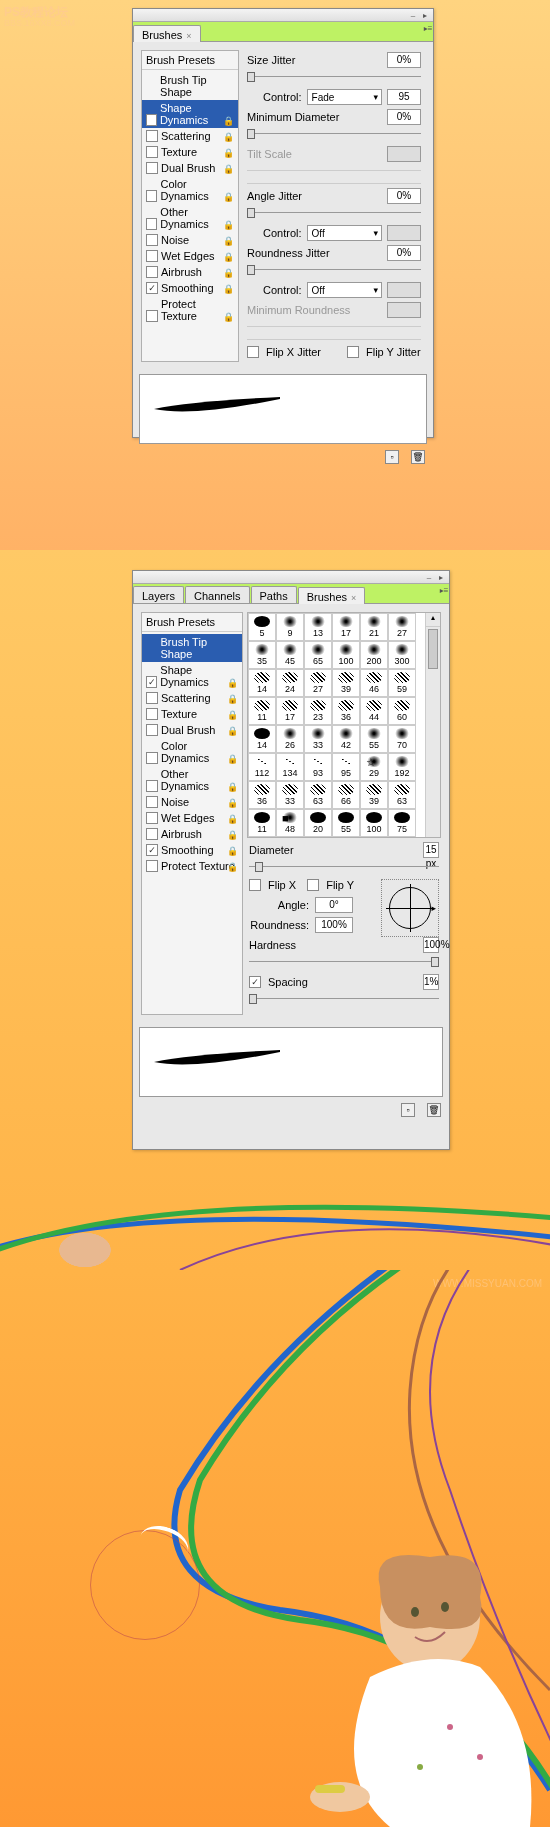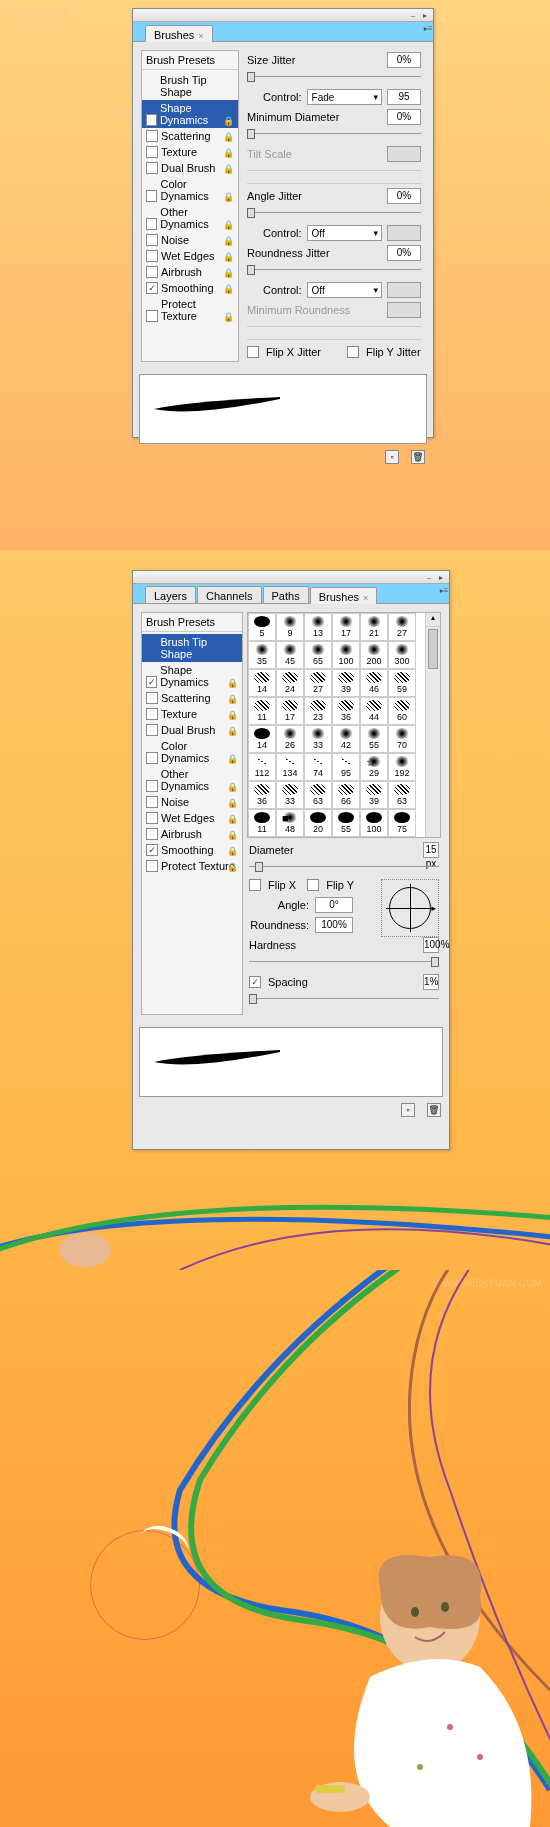--- a/index.html
+++ b/index.html
@@ -11,21 +11,21 @@
 .watermark2{position:absolute;top:18px;left:4px;font-size:9px;color:rgba(255,200,150,0.4)}
 
 
 .panel{position:absolute;background:#e8e8e8;border:1px solid #888;box-shadow:1px 1px 3px rgba(0,0,0,0.2)}
 .panel1{top:8px;left:132px;width:302px;height:430px}
 .panel2{top:20px;left:132px;width:318px;height:580px}
 
 .titlebar{height:13px;background:linear-gradient(#f4f4f4,#e0e0e0);border-bottom:1px solid #aaa;display:flex;justify-content:flex-end;align-items:center;padding:0 3px;gap:2px}
 .tb-btn{width:10px;height:9px;display:inline-flex;align-items:center;justify-content:center;font-size:8px;color:#555;cursor:pointer}
 
-.tabrow{height:20px;background:#7dd3fc;display:flex;border-bottom:1px solid #999;padding:2px 0 0 12px}
+.tabrow{height:20px;background:#bef264;display:flex;border-bottom:1px solid #999;padding:2px 0 0 0}
 .tab{padding:3px 8px 2px;background:#e8e8e8;border:1px solid #999;border-bottom:none;margin-right:1px;font-size:11px;cursor:pointer;border-radius:2px 2px 0 0}
 .tab.active{background:#f0f0f0;position:relative;top:1px}
 .tab .x{margin-left:4px;font-size:9px;color:#888}
 
 .body{display:flex;padding:8px;gap:4px}
 .sidebar{width:98px;background:#f4f4f4;border:1px solid #b0b0b0}
 .sidebar2{width:102px;background:#f4f4f4;border:1px solid #b0b0b0}
 .preset-hdr{padding:3px 4px;font-size:11px;border-bottom:1px solid #ccc}
 .opt-list{padding:2px 0}
 .opt{display:flex;align-items:flex-end;padding:2px 4px;position:relative;cursor:pointer}
@@ -458,21 +458,21 @@
               <div class="gcell">
                 <span class="swatch sp"></span>
                 <span class="n">112</span>
               </div>
               <div class="gcell">
                 <span class="swatch sp"></span>
                 <span class="n">134</span>
               </div>
               <div class="gcell">
                 <span class="swatch sp"></span>
-                <span class="n">74</span>
+                <span class="n">93</span>
               </div>
               <div class="gcell">
                 <span class="swatch sp"></span>
                 <span class="n">95</span>
               </div>
               <div class="gcell">
                 <span class="swatch">☆</span>
                 <span class="n">29</span>
               </div>
               <div class="gcell">

